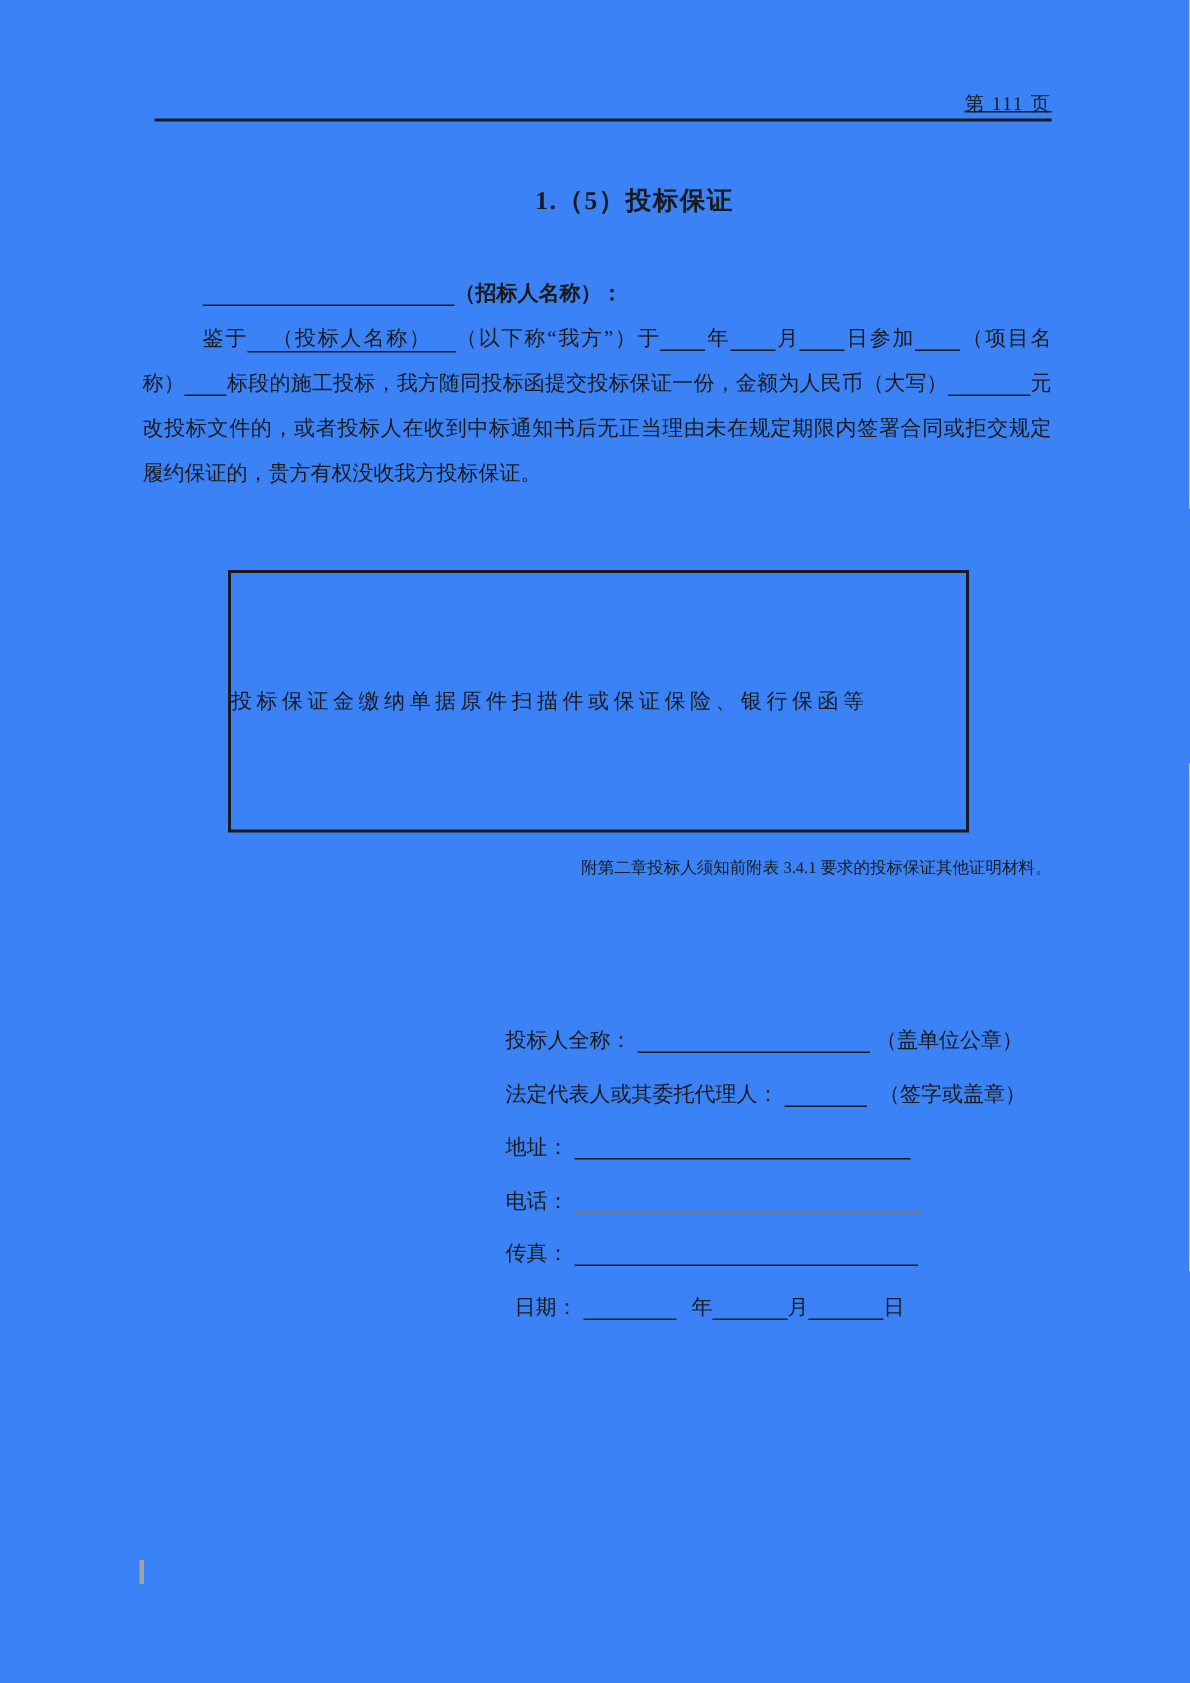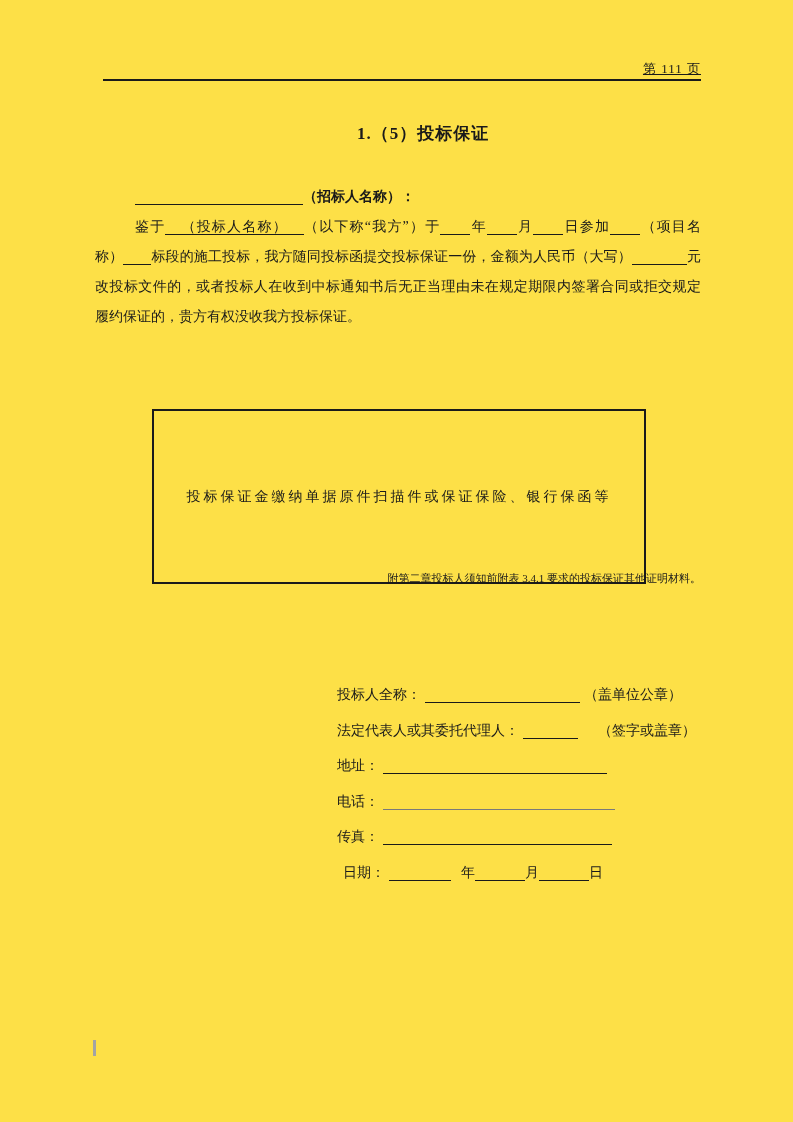--- a/index.html
+++ b/index.html
@@ -1,20 +1,20 @@
 <!DOCTYPE html>
 <html><head>
 <meta charset="utf-8">
 <style>
   html, body { margin: 0; padding: 0; background: #ffffff; }
   .page {
     position: relative;
     width: 793px;
     height: 1122px;
-    background: #fde047;
+    background: #3b82f6;
     overflow: hidden;
     font-family: "Liberation Serif", "DejaVu Serif", serif;
     color: #1a1a1a;
   }
   
   .header {
     position: absolute;
     left: 103px; top: 0;
     width: 598px; height: 79px;
     border-bottom: 2px solid #1a1a1a;
@@ -61,27 +61,26 @@
     height: 13px;
     border-bottom: 1.6px solid #1a1a1a;
     vertical-align: -4px;
   }
   .ul-text {
     border-bottom: 1.6px solid #1a1a1a;
   }
   
   .att-box {
     position: absolute;
-    left: 152px; top: 409px;
+    left: 152px; top: 380px;
     width: 494px; height: 175px;
     border: 2px solid #1a1a1a;
     box-sizing: border-box;
     display: flex;
     align-items: center;
-    justify-content: center;
     font-size: 14px;
     letter-spacing: 3px;
     text-align: center;
   }
   
   .note {
     position: absolute;
     left: 95px; top: 571px;
     width: 606px;
     font-size: 11px;
@@ -127,21 +126,21 @@
     </div>
 
   <div class="att-box">
     <span>投标保证金缴纳单据原件扫描件或保证保险、银行保函等</span>
   </div>
 
   <div class="note">附第二章投标人须知前附表 3.4.1 要求的投标保证其他证明材料。</div>
 
   <div class="sig" id="sig-rows">
       <div class="sig-row"><span>投标人全称：</span><span class="blank" style="margin-left: 4px; width: 155px;"></span><span style="margin-left: 4px;">（盖单位公章）</span></div>
-      <div class="sig-row"><span>法定代表人或其委托代理人：</span><span class="blank" style="margin-left: 4px; width: 55px;"></span><span style="margin-left: 20px; font-family: Liberation Serif, serif;">（签字或盖章）</span></div>
+      <div class="sig-row"><span>法定代表人或其委托代理人：</span><span class="blank" style="margin-left: 4px; width: 55px;"></span><span style="margin-left: 8px; font-family: Liberation Serif, serif;">（签字或盖章）</span></div>
       <div class="sig-row"><span>地址：</span><span class="blank" style="margin-left: 4px; width: 224px;"></span></div>
       <div class="sig-row"><span>电话：</span><span class="blank" style="margin-left: 4px; width: 232px; border-bottom-color: rgb(122, 122, 122);"></span></div>
       <div class="sig-row"><span>传真：</span><span class="blank" style="margin-left: 4px; width: 229px;"></span></div>
       <div class="sig-row"><span style="margin-left: 6px;">日期：</span><span class="blank" style="margin-left: 4px; width: 62px;"></span><span style="margin-left: 10px;">年</span><span class="blank" style="width: 50px;"></span><span>月</span><span class="blank" style="width: 50px;"></span><span>日</span></div>
     </div>
 
   <div class="cursor-mark"></div>
 
 </div>
 

